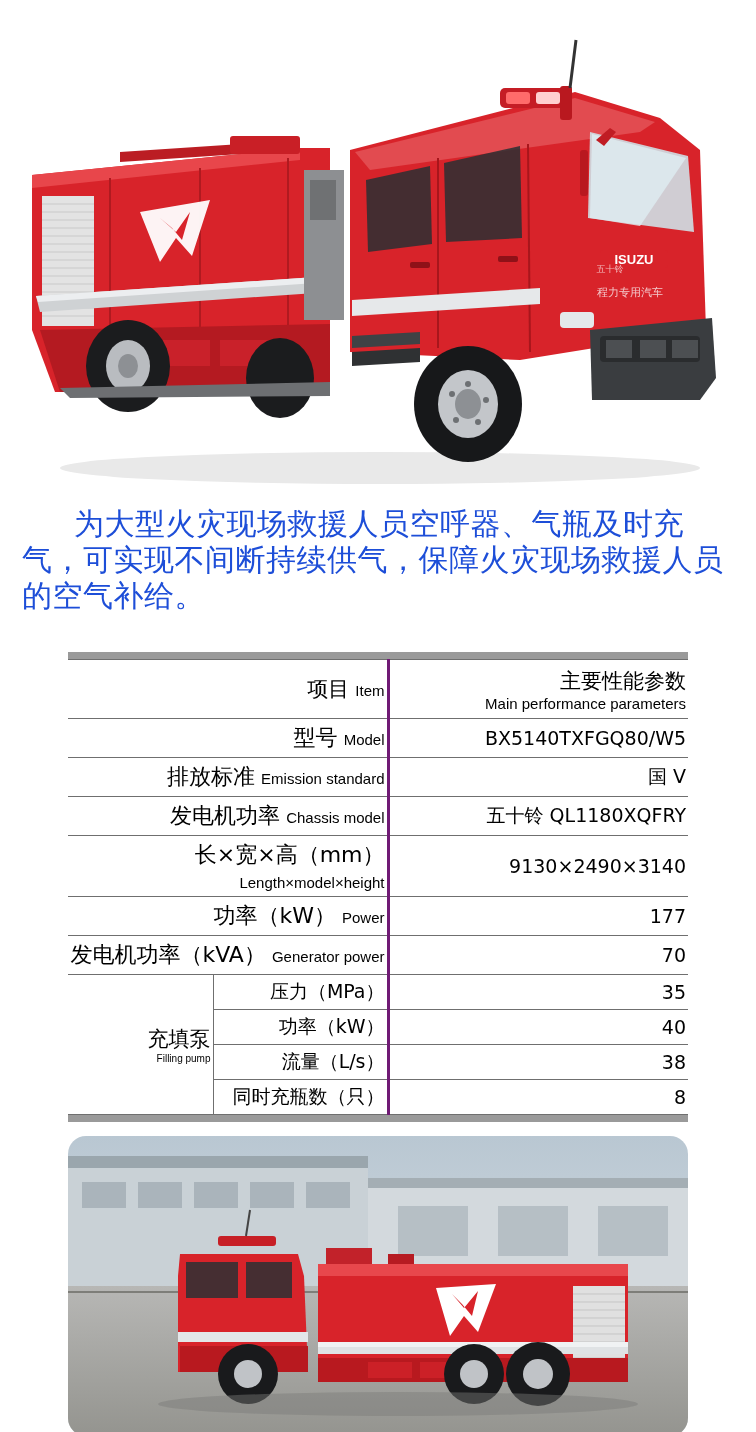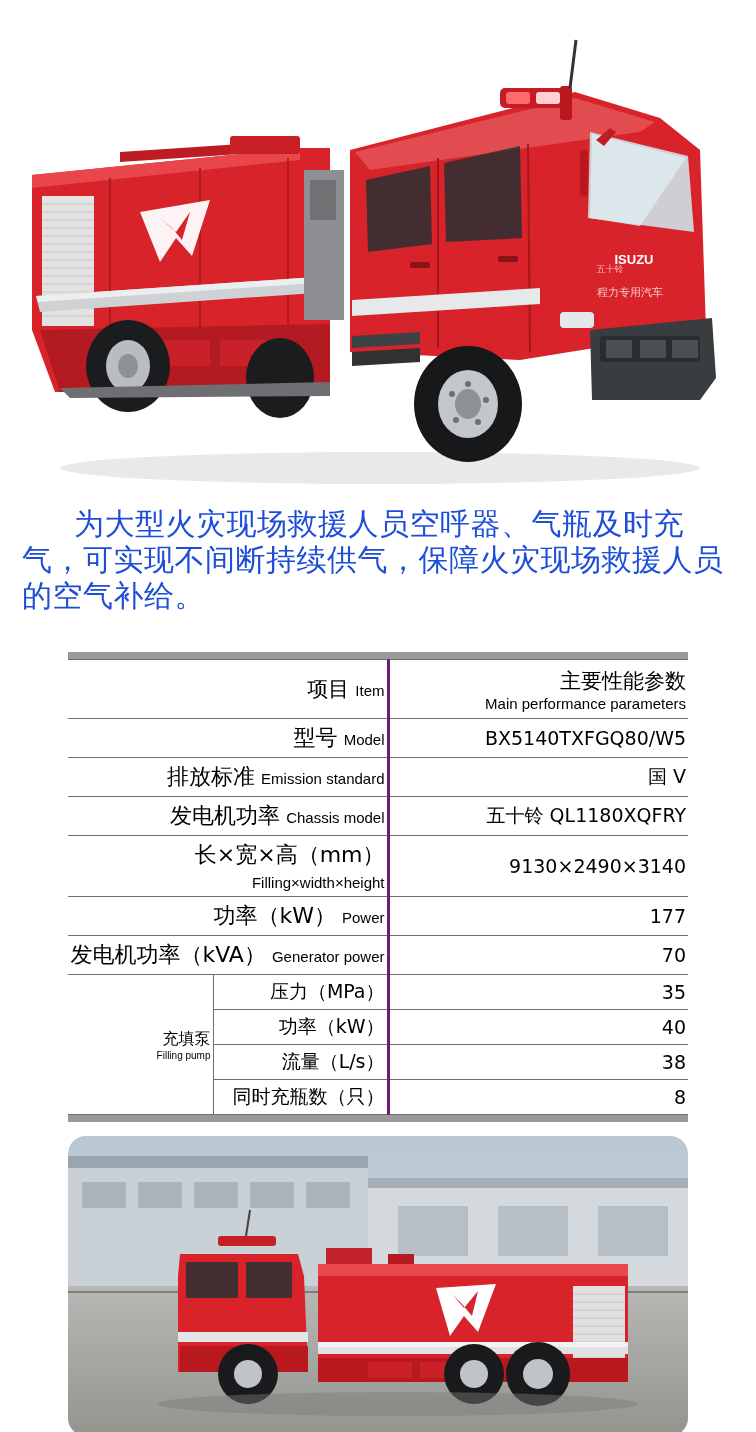--- a/index.html
+++ b/index.html
@@ -66,21 +66,21 @@
   .hdr-en { font-size: 15px; font-family: "Liberation Sans", sans-serif; }
   .lbl-zh { font-size: 22px; }
   .lbl-en { font-size: 15px; font-family: Liberation Sans, sans-serif; }
   .val { font-size: 20px; }
   .rowh { height: 33px; }
   .vline { border-left: 3px solid #701a75; }
   .sub-label { text-align: center; }
   .group-cell {
     border-right: 1px solid #6f6f6f;
   }
-  .group-zh { font-size: 16px; display:block; }
+  .group-zh { font-size: 21px; display:block; }
   .group-en { font-size: 10px; display:block; font-family: "Liberation Sans", sans-serif; }
 
   
   .photo2 {
     margin: 14px auto 0 auto;
     width: 620px;
     height: 300px;
     border-radius: 18px;
     overflow: hidden;
     position: relative;
@@ -247,21 +247,21 @@
         <td colspan="2">
           <span class="lbl-zh">发电机功率</span>
           <span class="lbl-en">Chassis model</span>
         </td>
         <td class="vline val">五十铃 QL1180XQFRY</td>
       </tr>
 
       <tr class="rowh">
         <td colspan="2">
           <span class="lbl-zh">长×宽×高（mm）</span>
-          <span class="lbl-en">Filling×width×height</span>
+          <span class="lbl-en">Length×model×height</span>
         </td>
         <td class="vline val">9130×2490×3140</td>
       </tr>
 
       <tr class="rowh">
         <td colspan="2">
           <span class="lbl-zh">功率（kW）</span>
           <span class="lbl-en">Power</span>
         </td>
         <td class="vline val">177</td>

